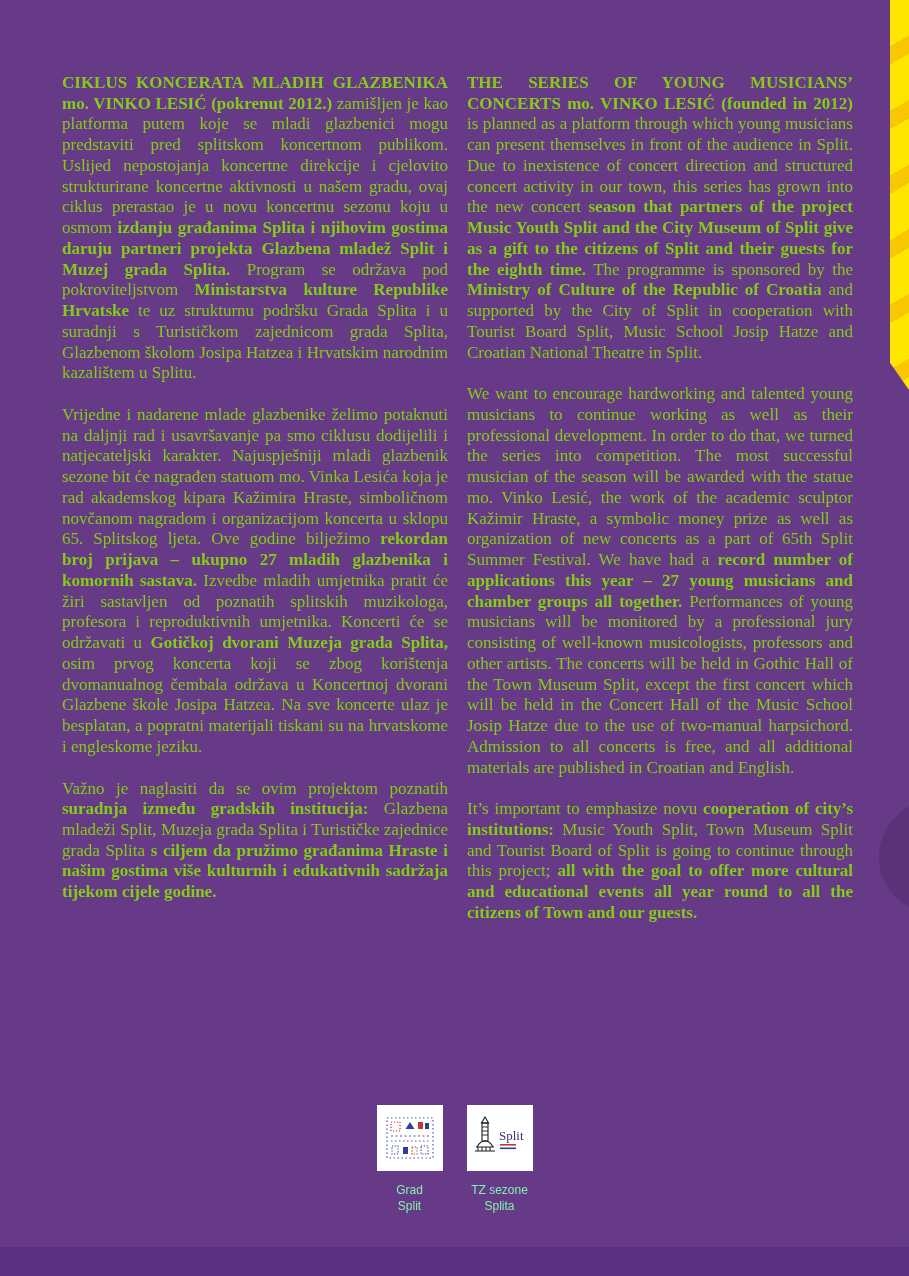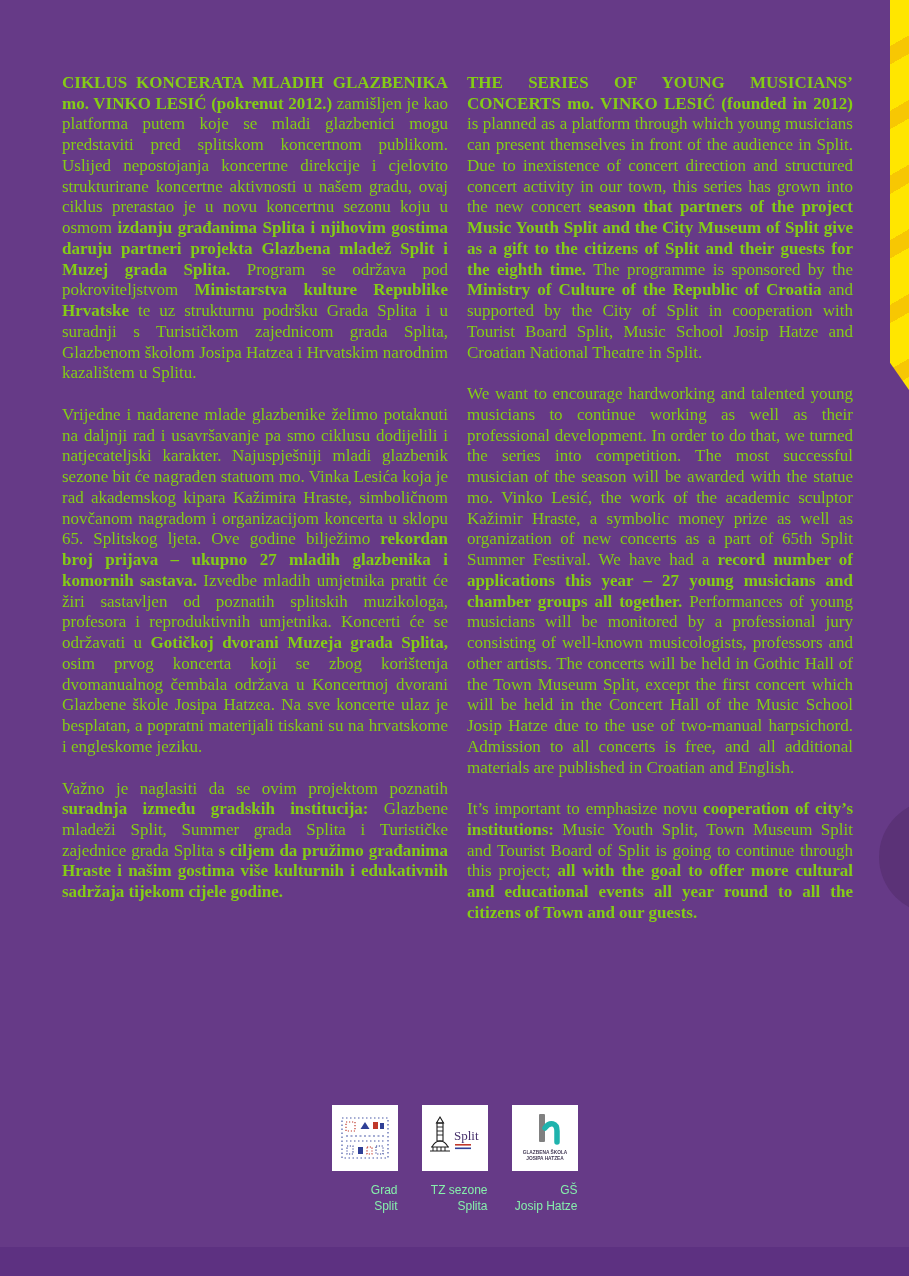--- a/index.html
+++ b/index.html
@@ -45,21 +45,21 @@
     position:absolute;left:0;bottom:0;
     width:100%;height:29px;
     background:#5d3181;
   }
 
   
   .logos{
     position:absolute;top:1105px;left:0;width:100%;
     display:flex;justify-content:center;gap:24px;
   }
-  .logo-block{width:66px;text-align:right;}
+  .logo-block{width:66px;text-align:center;}
   .logo-box{
     width:66px;height:66px;background:#ffffff;
     display:flex;align-items:center;justify-content:center;
     overflow:hidden;
   }
   .logo-caption{
     margin-top:12px;
     font-family:"Liberation Sans","DejaVu Sans",sans-serif;
     font-size:12px;line-height:1.3;
     color:#86efac;
@@ -71,21 +71,21 @@
 <div class="page">
 
   <div class="yellow-band"></div>
   <div class="corner-circle"></div>
   <div class="bottom-bar"></div>
 
   <div class="columns">
     <div class="col">
         <p><span class="b">CIKLUS KONCERATA MLADIH GLAZBENIKA mo. VINKO LESIĆ (pokrenut 2012.)</span><span> zamišljen je kao platforma putem koje se mladi glazbenici mogu predstaviti pred splitskom koncertnom publikom. Uslijed nepostojanja koncertne direkcije i cjelovito strukturirane koncertne aktivnosti u našem gradu, ovaj ciklus prerastao je u novu koncertnu sezonu koju u osmom </span><span class="b">izdanju građanima Splita i njihovim gostima daruju partneri projekta Glazbena mladež Split i Muzej grada Splita.</span><span> Program se održava pod pokroviteljstvom </span><span class="b">Ministarstva kulture Republike Hrvatske</span><span> te uz strukturnu podršku Grada Splita i u suradnji s Turističkom zajednicom grada Splita, Glazbenom školom Josipa Hatzea i Hrvatskim narodnim kazalištem u Splitu.</span></p>
         <p><span>Vrijedne i nadarene mlade glazbenike želimo potaknuti na daljnji rad i usavršavanje pa smo ciklusu dodijelili i natjecateljski karakter. Najuspješniji mladi glazbenik sezone bit će nagrađen statuom mo. Vinka Lesića koja je rad akademskog kipara Kažimira Hraste, simboličnom novčanom nagradom i organizacijom koncerta u sklopu 65. Splitskog ljeta. Ove godine bilježimo </span><span class="b">rekordan broj prijava – ukupno 27 mladih glazbenika i komornih sastava.</span><span> Izvedbe mladih umjetnika pratit će žiri sastavljen od poznatih splitskih muzikologa, profesora i reproduktivnih umjetnika. Koncerti će se održavati u </span><span class="b">Gotičkoj dvorani Muzeja grada Splita,</span><span> osim prvog koncerta koji se zbog korištenja dvomanualnog čembala održava u Koncertnoj dvorani Glazbene škole Josipa Hatzea. Na sve koncerte ulaz je besplatan, a popratni materijali tiskani su na hrvatskome i engleskome jeziku.</span></p>
-        <p><span>Važno je naglasiti da se ovim projektom poznatih </span><span class="b">suradnja između gradskih institucija:</span><span> Glazbene mladeži Split, Summer grada Splita i Turističke zajednice grada Splita </span><span class="b">s ciljem da pružimo građanima Hraste i našim gostima više kulturnih i edukativnih sadržaja tijekom cijele godine.</span></p>
+        <p><span>Važno je naglasiti da se ovim projektom poznatih </span><span class="b">suradnja između gradskih institucija:</span><span> Glazbena mladeži Split, Muzeja grada Splita i Turističke zajednice grada Splita </span><span class="b">s ciljem da pružimo građanima Hraste i našim gostima više kulturnih i edukativnih sadržaja tijekom cijele godine.</span></p>
       </div>
     <div class="col">
         <p><span class="b">THE SERIES OF YOUNG MUSICIANS’ CONCERTS mo. VINKO LESIĆ (founded in 2012)</span><span> is planned as a platform through which young musicians can present themselves in front of the audience in Split. Due to inexistence of concert direction and structured concert activity in our town, this series has grown into the new concert </span><span class="b">season that partners of the project Music Youth Split and the City Museum of Split give as a gift to the citizens of Split and their guests for the eighth time.</span><span> The programme is sponsored by the </span><span class="b">Ministry of Culture of the Republic of Croatia</span><span> and supported by the City of Split in cooperation with Tourist Board Split, Music School Josip Hatze and Croatian National Theatre in Split.</span></p>
         <p><span>We want to encourage hardworking and talented young musicians to continue working as well as their professional development. In order to do that, we turned the series into competition. The most successful musician of the season will be awarded with the statue mo. Vinko Lesić, the work of the academic sculptor Kažimir Hraste, a symbolic money prize as well as organization of new concerts as a part of 65th Split Summer Festival. We have had a </span><span class="b">record number of applications this year – 27 young musicians and chamber groups all together.</span><span> Performances of young musicians will be monitored by a professional jury consisting of well-known musicologists, professors and other artists. The concerts will be held in Gothic Hall of the Town Museum Split, except the first concert which will be held in the Concert Hall of the Music School Josip Hatze due to the use of two-manual harpsichord. Admission to all concerts is free, and all additional materials are published in Croatian and English.</span></p>
         <p><span>It’s important to emphasize novu </span><span class="b">cooperation of city’s institutions:</span><span> Music Youth Split, Town Museum Split and Tourist Board of Split is going to continue through this project; </span><span class="b">all with the goal to offer more cultural and educational events all year round to all the citizens of Town and our guests.</span></p>
       </div>
   </div>
 
   <div class="logos">
 
@@ -125,29 +125,15 @@
           <rect x="28" y="31" width="16" height="1.6" fill="#c0392b"></rect>
           <rect x="28" y="34.5" width="16" height="1.6" fill="#2f3f96"></rect>
         </svg>
       </div>
       <div class="logo-caption">
         <div>TZ sezone</div>
         <div>Splita</div>
       </div>
     </div>
 
-    <div class="logo-block">
-      <div class="logo-box">
-        <svg width="56" height="56" viewBox="0 0 56 56">
-          <rect x="22" y="4" width="6" height="28" rx="1" fill="#808080"></rect>
-          <path d="M28 18 C 33 11, 40 13, 40 21 L40 32" fill="none" stroke="#1fb3ad" stroke-width="5.5" stroke-linecap="round"></path>
-          <text x="28" y="44" text-anchor="middle" font-family="Liberation Sans, sans-serif" font-size="4.8" font-weight="bold" fill="#433a55">GLAZBENA ŠKOLA</text>
-          <text x="28" y="50" text-anchor="middle" font-family="Liberation Sans, sans-serif" font-size="4.8" font-weight="bold" fill="#433a55">JOSIPA HATZEA</text>
-        </svg>
-      </div>
-      <div class="logo-caption">
-        <div>GŠ</div>
-        <div>Josip Hatze</div>
-      </div>
-    </div>
 
   </div>
 </div>
 
 </body></html>

